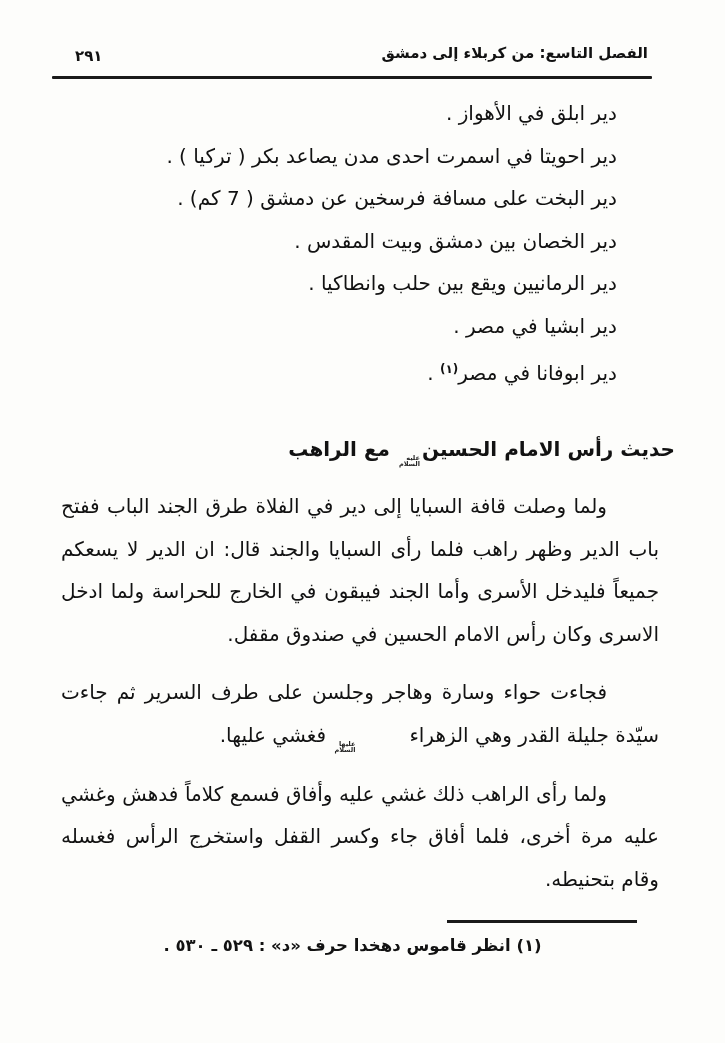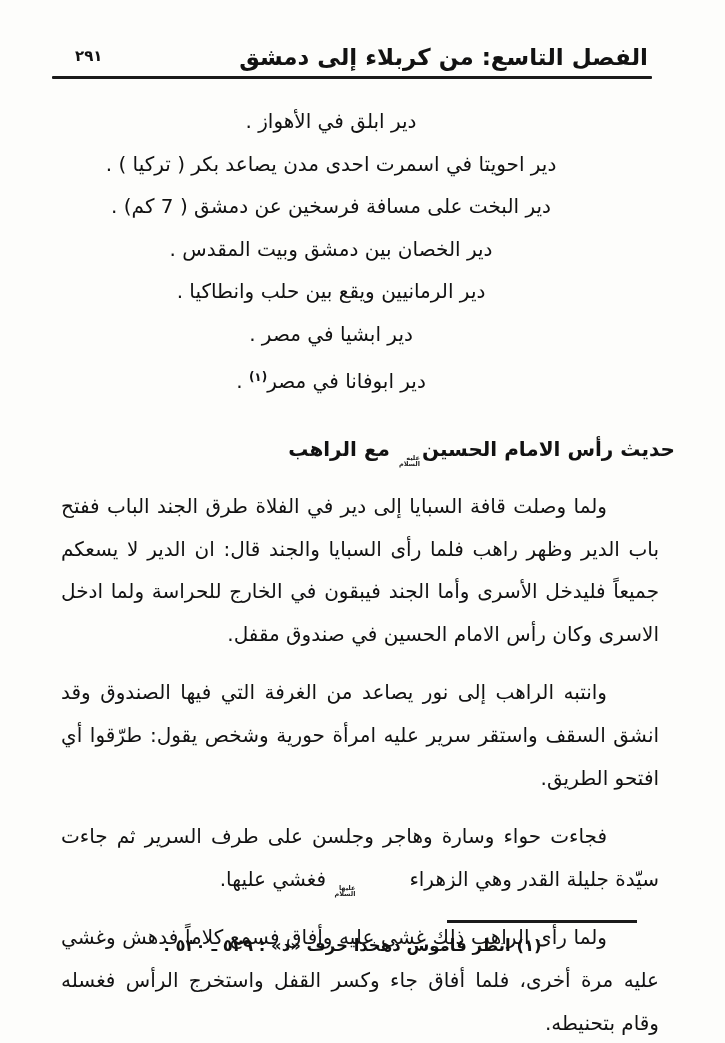--- a/index.html
+++ b/index.html
@@ -9,35 +9,35 @@
     margin:0 auto;
     background:#fdfdfb;
     color:#121212;
     font-family:"DejaVu Sans",sans-serif;
     direction:rtl;
     overflow:hidden;
   }
   
   .header-title{
     position:absolute;top:44px;right:77px;
-    font-size:23px;font-weight:bold;letter-spacing:-0.2px;
+    font-size:15px;font-weight:bold;letter-spacing:-0.2px;
   }
   .page-number{
     position:absolute;top:47px;left:75px;
     font-size:15px;font-weight:bold;letter-spacing:2px;
   }
   .header-rule{
     position:absolute;top:76px;left:52px;width:600px;height:2.5px;
     background:#1a1a1a;border-radius:1px;
   }
   
   .monastery-list{
-    position:absolute;top:100px;right:108px;left:45px;
+    position:absolute;top:92px;right:108px;left:45px;
     font-size:20px;line-height:42.6px;
-    text-align:center;
+    text-align:right;
   }
   .fn-marker{font-size:12px;vertical-align:7px;font-weight:bold;}
   
   .section-heading{
     position:absolute;top:436px;right:50px;left:45px;
     font-size:20px;font-weight:bold;line-height:26px;
   }
   .honorific{
     display:inline-flex;flex-direction:column;
     vertical-align:-4px;margin:0 2px;
@@ -80,21 +80,20 @@
 
   <div class="section-heading">
     <span>حديث رأس الامام الحسين</span><span class="honorific">
         <span>عليه</span>
         <span>السلام</span>
       </span> <span>مع الراهب</span>
   </div>
 
   <div class="body-text">
     <p>ولما وصلت قافة السبايا إلى دير في الفلاة طرق الجند الباب ففتح باب الدير وظهر راهب فلما رأى السبايا والجند قال: ان الدير لا يسعكم جميعاً فليدخل الأسرى وأما الجند فيبقون في الخارج للحراسة ولما ادخل الاسرى وكان رأس الامام الحسين في صندوق مقفل.</p>
-    <p>وانتبه الراهب إلى نور يصاعد من الغرفة التي فيها الصندوق وقد انشق السقف واستقر سرير عليه امرأة حورية وشخص يقول: طرّقوا أي افتحو الطريق.</p>
     <p><span>فجاءت حواء وسارة وهاجر وجلسن على طرف السرير ثم جاءت سيّدة جليلة القدر وهي الزهراء</span><span class="honorific">
           <span>عليها</span>
           <span>السلام</span>
         </span> <span>فغشي عليها.</span></p>
     <p>ولما رأى الراهب ذلك غشي عليه وأفاق فسمع كلاماً فدهش وغشي عليه مرة أخرى، فلما أفاق جاء وكسر القفل واستخرج الرأس فغسله وقام بتحنيطه.</p>
   </div>
 
   <div class="footnote-rule"></div>
   <div class="footnote">(١) انظر قاموس دهخدا حرف «د» : ٥٢٩ ـ ٥٣٠ .</div>
 

